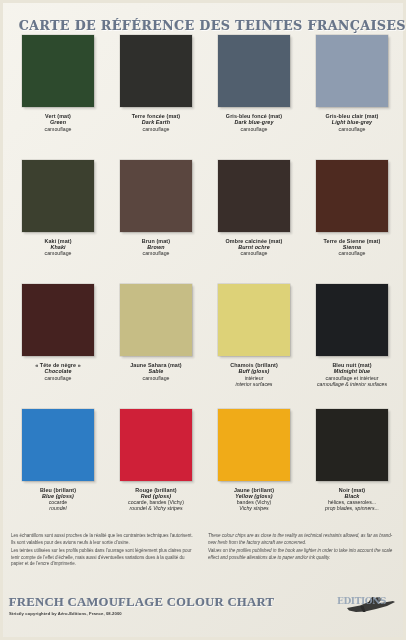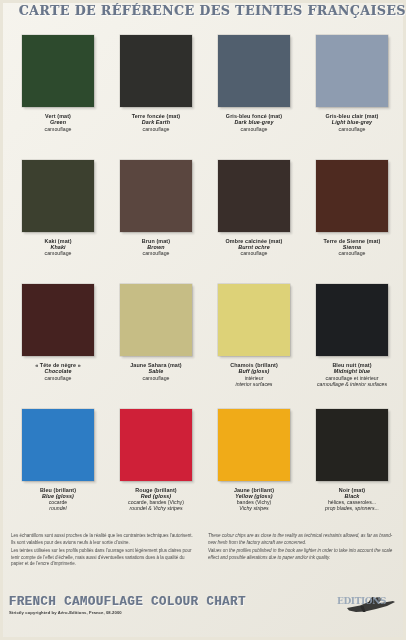--- a/index.html
+++ b/index.html
@@ -24,21 +24,21 @@
     box-sizing: border-box;
     display: flex;
     flex-direction: column;
   }
 
   
   .header {
     height: 30px;
     flex: 0 0 30px;
     display: flex;
-    align-items: flex-start;
+    align-items: flex-end;
     justify-content: center;
     position: relative;
     padding-left: 19px;
   }
   .header-title {
     font-family: "DejaVu Serif", serif;
     font-size: 12.5px;
     font-weight: bold;
     letter-spacing: 0.5px;
     color: #5d6b82;
@@ -133,21 +133,21 @@
     flex: 0 0 44px;
     display: flex;
     align-items: flex-start;
     justify-content: space-between;
     padding: 2px 6px 0 6px;
     box-sizing: border-box;
     position: relative;
   }
   .footer-left { display: flex; flex-direction: column; }
   .footer-title {
-    font-family: Liberation Mono, monospace;
+    font-family: Liberation Serif, serif;
     font-size: 12.5px;
     font-weight: bold;
     letter-spacing: 0.4px;
     color: #5f6d84;
     text-transform: uppercase;
     white-space: nowrap;
     text-shadow:
        0.7px 0.7px 0 rgba(255,255,255,0.85),
       -0.4px -0.4px 0 rgba(60,70,90,0.45);
     opacity: 0.92;

